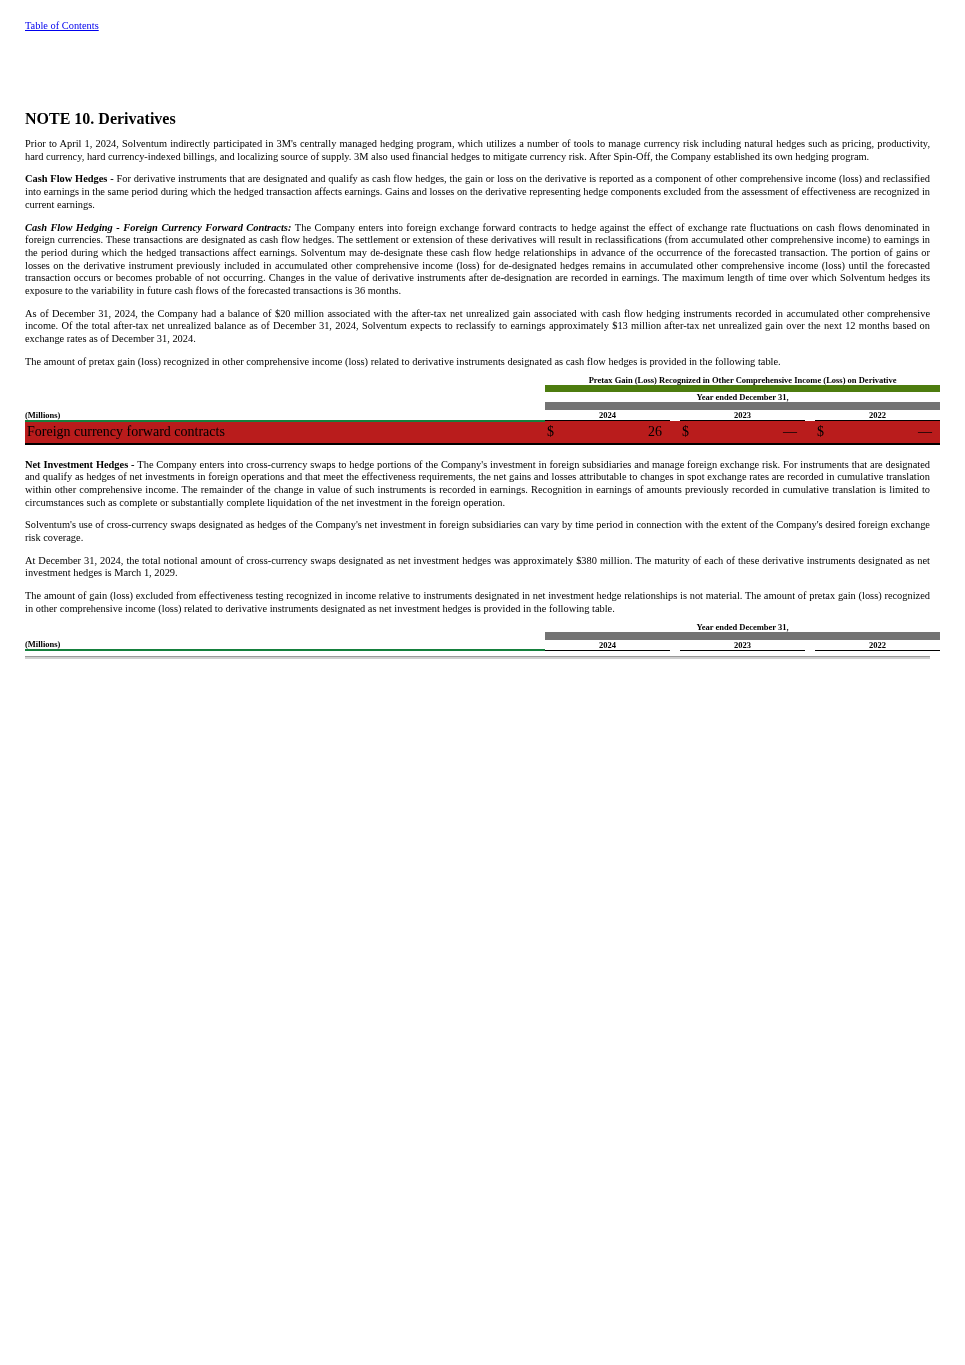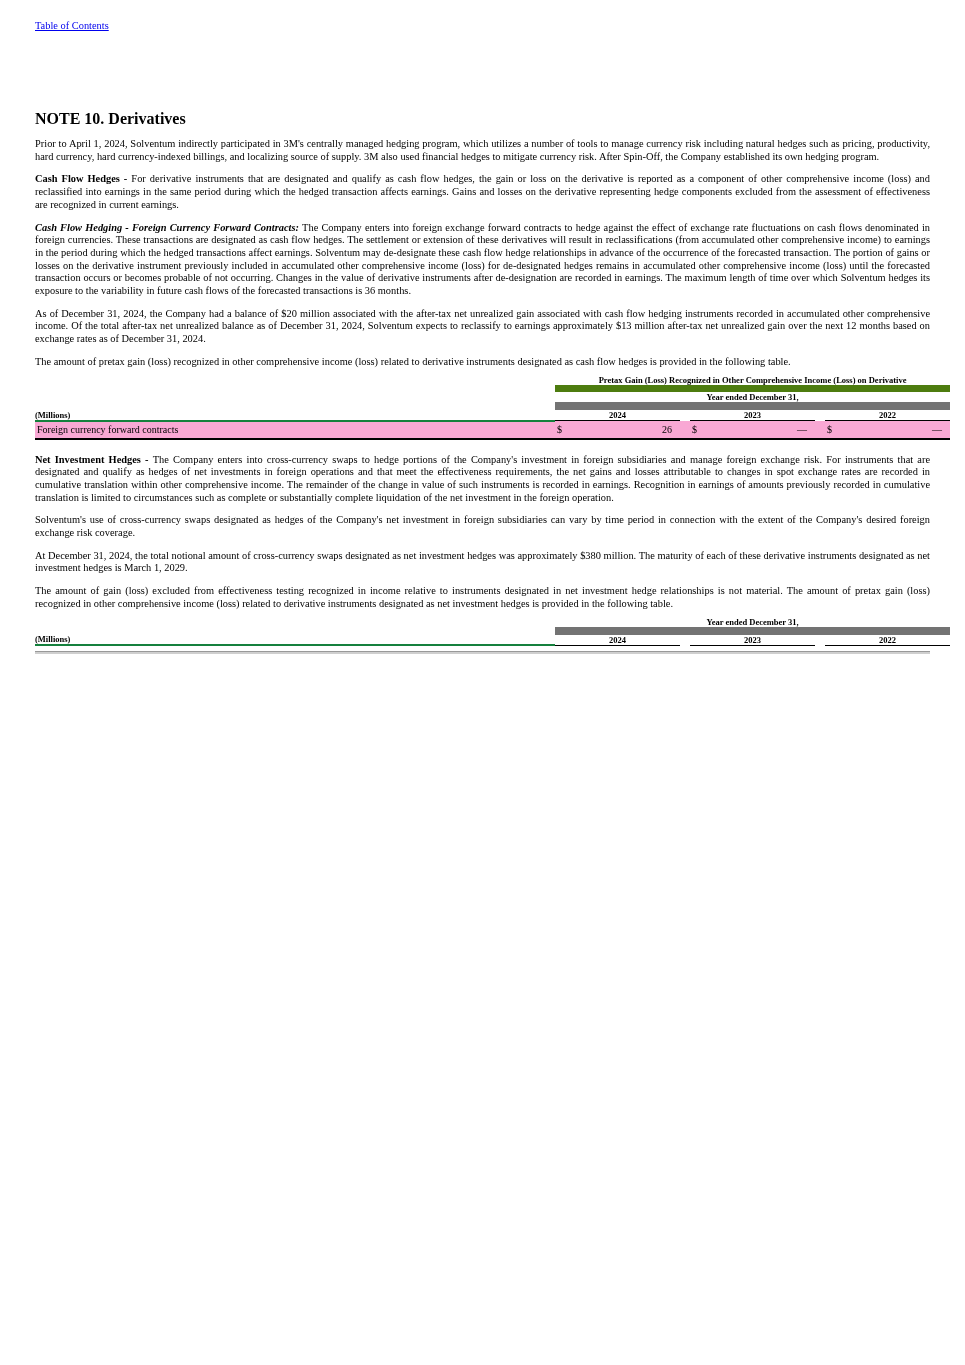--- a/index.html
+++ b/index.html
@@ -5,21 +5,21 @@
   * { box-sizing: border-box; }
   html, body { margin: 0; padding: 0; background: #ffffff; }
   body {
     width: 965px;
     font-family: "Liberation Serif", serif;
     color: #000;
   }
   .page {
     width: 955px;
     min-height: 1365px;
-    padding: 15px 25px 0 35px;
+    padding: 15px 25px 0 25px;
   }
   .toc-link {
     font-size: 10.4px;
     color: #0000EE;
     text-decoration: underline;
     cursor: pointer;
   }
   .note-heading {
     font-size: 16px;
     font-weight: bold;
@@ -65,23 +65,23 @@
     text-align: center;
     border-bottom: 1px solid #000;
     padding: 3px 0 3px 0;
   }
   td.millions {
     font-weight: bold;
     border-bottom: 2px solid #15803d;
     padding: 3px 0 3px 1px;
   }
   tr.r-data td {
-    background: #f9a8d4;
+    background: #b91c1c;
     border-bottom: 2.5px solid #000;
-    font-size: 10px;
+    font-size: 14px;
     padding: 2px 0 3px 0;
   }
   tr.r-data td.lbl { padding-left: 2px; }
   tr.r-data td.cur { text-align: left; padding-left: 2px; }
   tr.r-data td.val { text-align: right; padding-right: 8px; }
 
   .page-num {
     text-align: center;
     font-size: 10.5px;
     margin-top: 45px;

